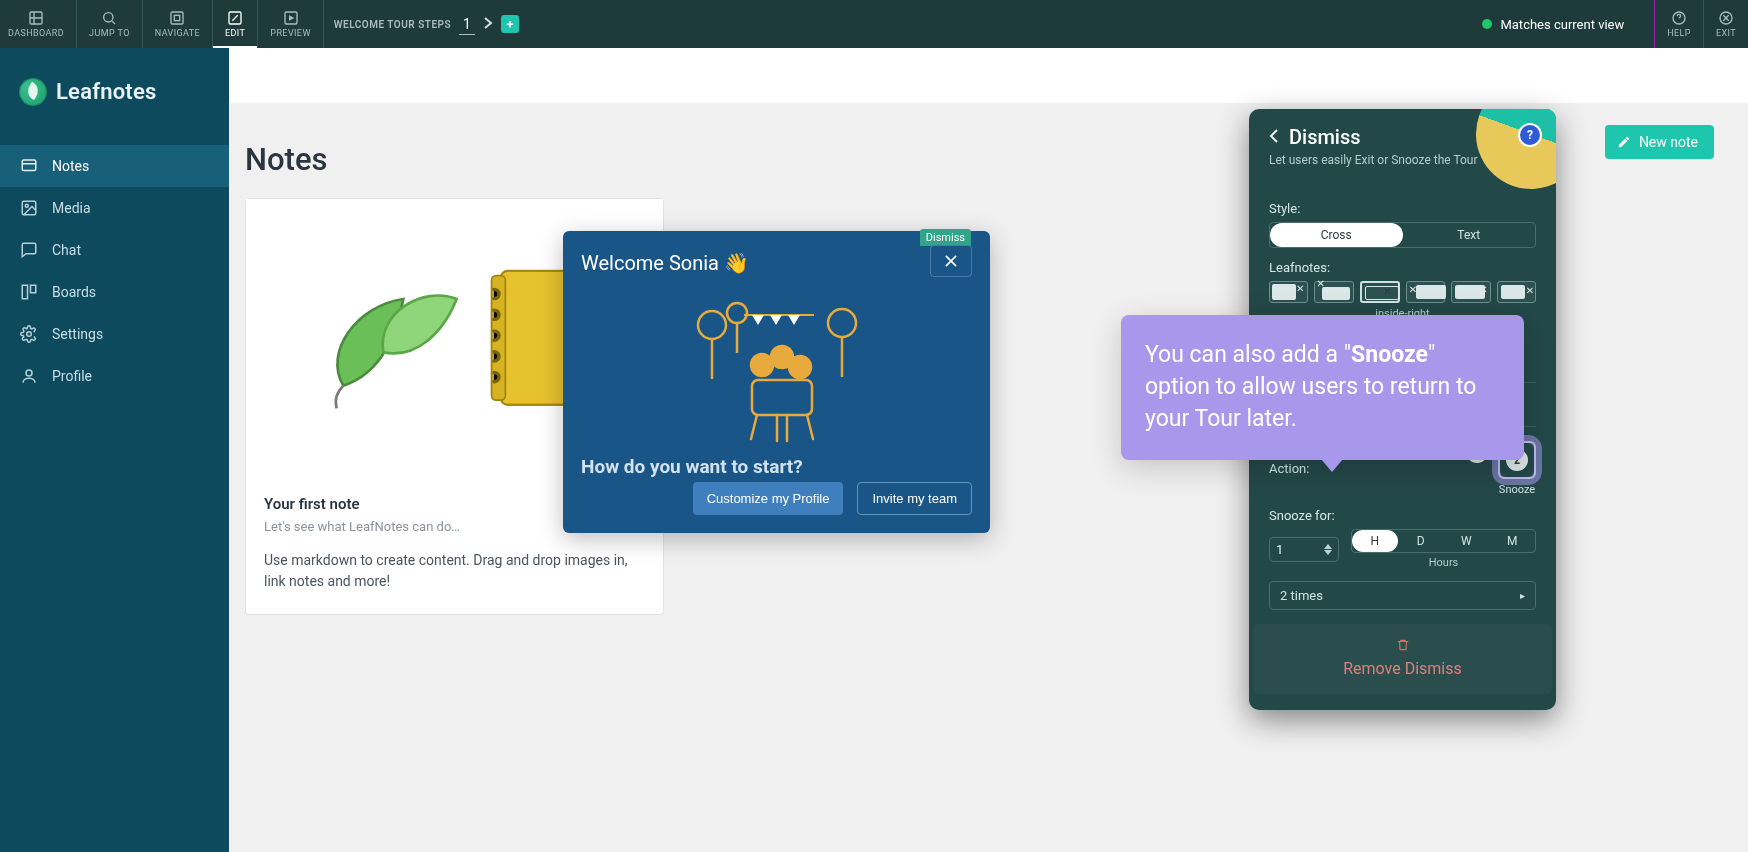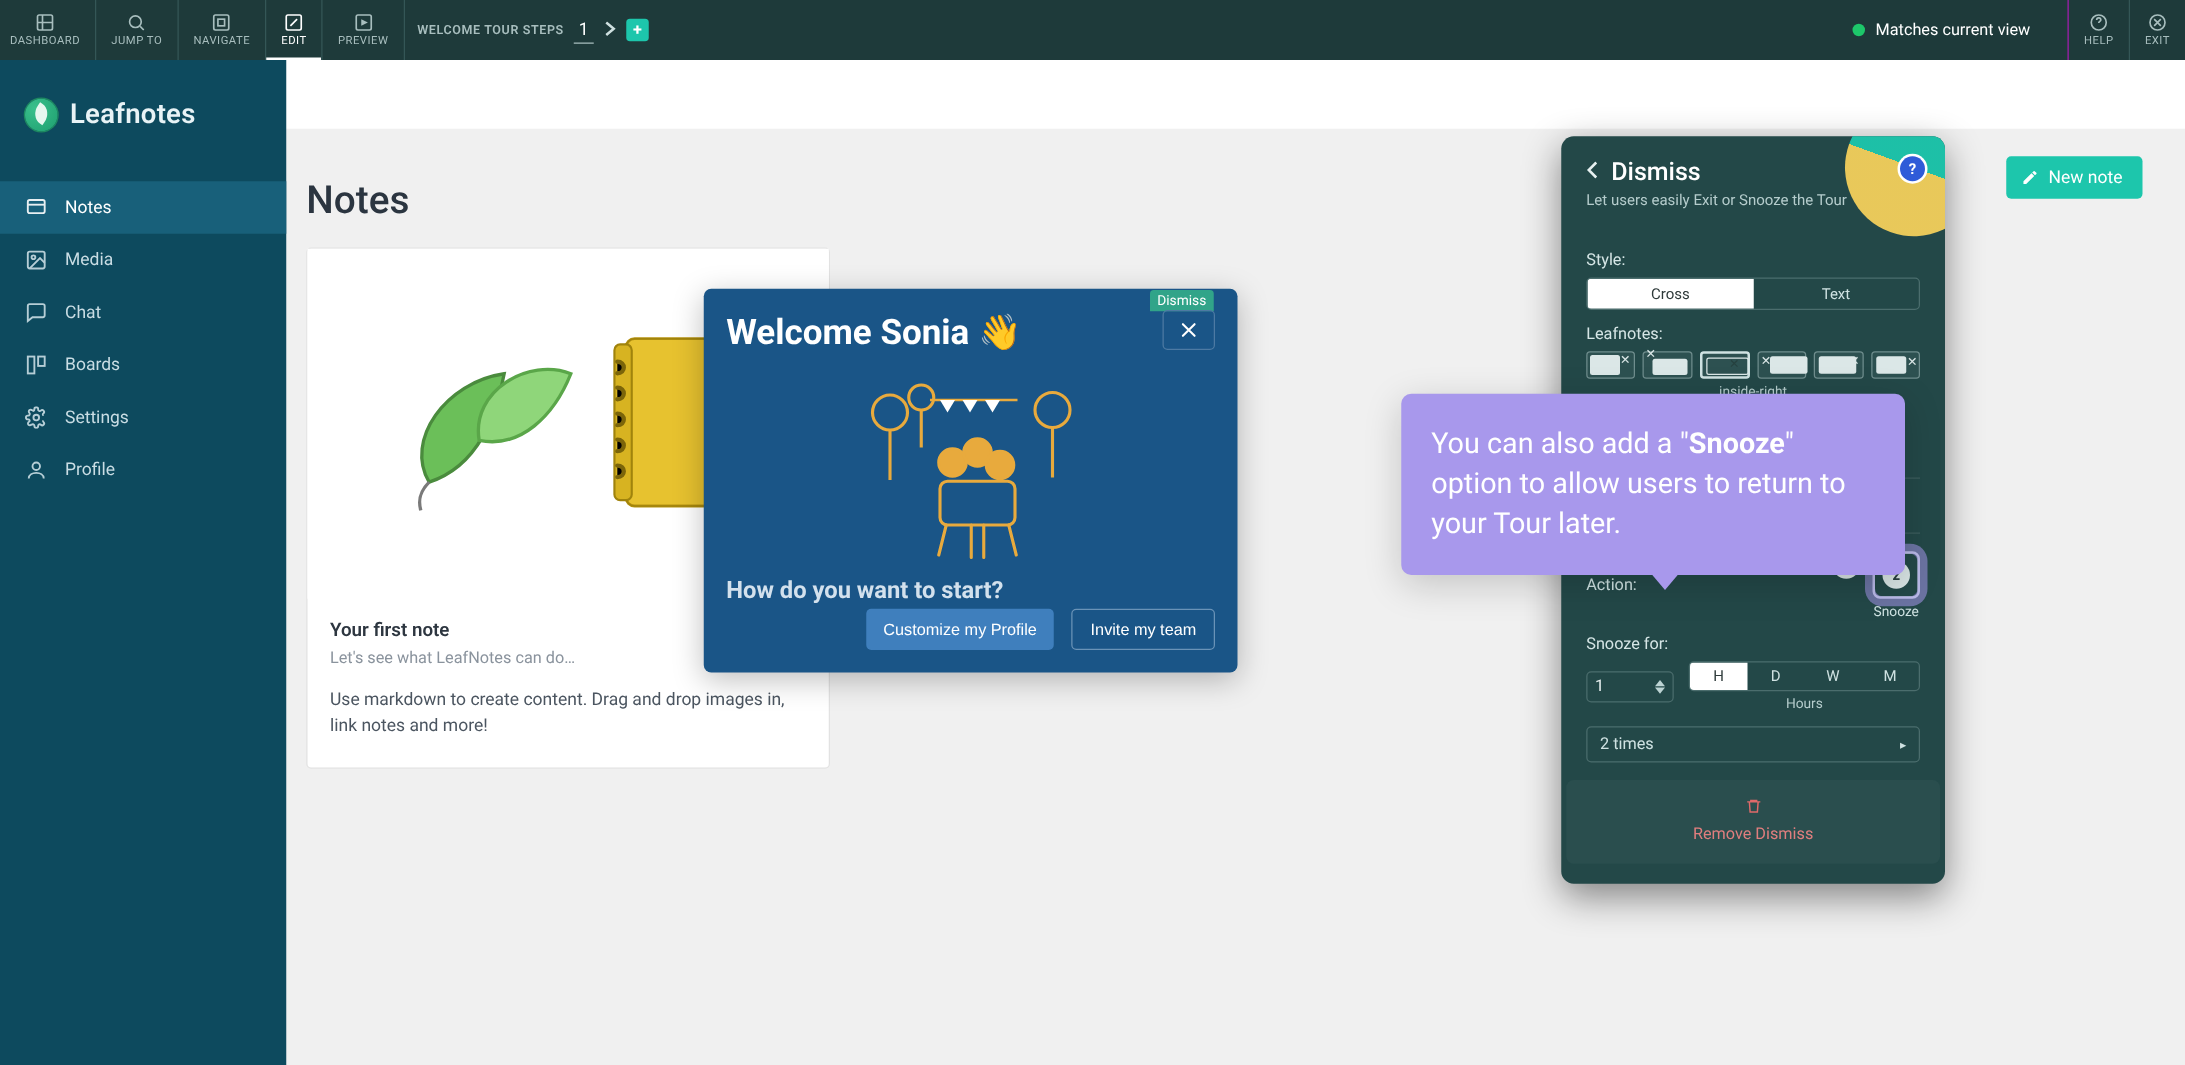--- a/index.html
+++ b/index.html
@@ -67,21 +67,21 @@
   .leaf-svg { width:160px; height:160px; }
   .book-svg { width:120px; height:150px; }
   .note-body { padding:16px 18px 22px; }
   .note-title { font-size:15px; font-weight:600; color:#2d3640; margin-bottom:6px; }
   .note-sub { font-size:13px; color:#8a939d; margin-bottom:16px; }
   .note-text { font-size:14px; color:#4b5560; line-height:1.5; }
 
   
   .welcome { position:absolute; top:231px; left:563px; width:427px; background:var(--card-blue); color:#fff; border-radius:6px; z-index:15; box-shadow:0 6px 24px rgba(0,0,0,.25); }
   .welcome-head { display:flex; align-items:center; justify-content:space-between; padding:18px 18px 8px 18px; }
-  .welcome-title { font-size:28px; font-weight:700; }
+  .welcome-title { font-size:20px; font-weight:400; }
   .welcome-close-wrap { display:flex; flex-direction:column; align-items:flex-end; margin-top:-20px;}
   .dismiss-tag { background:#31a489; color:#fff; font-size:11px; padding:2px 6px; border-radius:3px 3px 0 0; margin-bottom:-1px; margin-right:1px;}
   .welcome-close { width:42px; height:32px; border:1px solid #4d7aa3; border-radius:4px; display:flex; align-items:center; justify-content:center; cursor:pointer; }
   .welcome-ill { height:170px; display:flex; align-items:center; justify-content:center; }
   .welcome-body { padding:0 18px 18px; font-size:14px; }
   .wb-p1 { line-height:1.5; margin-bottom:12px; }
   .wb-h { font-size:19px; color:#d3e1ed; margin-bottom:4px; }
   .wb-p2 { line-height:1.5; color:#d5e2ee; margin-bottom:18px; }
   .welcome-actions { display:flex; justify-content:flex-end; gap:14px; }
   .btn-primary { background:#3f7fbd; color:#fff; padding:8px 14px; border-radius:4px; font-size:13px; cursor:pointer; border:none; }
@@ -94,21 +94,21 @@
   .panel-title-row { display:flex; align-items:center; gap:10px; z-index:1; position:relative;}
   .panel-back { cursor:pointer; }
   .panel-title { color:#fff; font-size:20px; font-weight:500; }
   .panel-help { position:absolute; top:16px; right:16px; width:20px; height:20px; border-radius:50%; background:#2f5bd8; display:flex; align-items:center; justify-content:center; font-size:12px; font-weight:700; color:#fff; box-shadow:0 0 0 2px #fff; cursor:pointer; }
   .panel-sub { font-size:12px; color:#b5cccc; margin-top:4px; }
 
   .panel-body { padding:10px 20px 16px; font-size:13px; position:relative; }
   .p-label { color:#d6e6e6; margin:12px 0 6px; }
   .seg { display:flex; border:1px solid var(--border-light); border-radius:4px; overflow:hidden; }
   .seg > div { flex:1; text-align:center; padding:5px 0; font-size:12px; cursor:pointer; }
-  .seg .on { background:#fff; color:#2e3a3a; }
+  .seg .on { background:#fff; color:#2e3a3a;border-radius:12px; }
   .seg .off { background:transparent; color:#cfe2e2; }
 
   .pos-row { display:flex; gap:6px; }
   .pos-box { width:44px; height:22px; border:1px solid #6f8d8d; border-radius:3px; position:relative; cursor:pointer; background:#2d5151;}
   .pos-box .rect { position:absolute; background:#dbe7e7; border-radius:2px; }
   .pos-box .x { position:absolute; font-size:10px; color:#dbe7e7; line-height:1; }
   .pos-box.sel { border:2px solid #cfe2e2; }
   .pos-caption { text-align:center; font-size:11px; color:#b5cccc; margin-top:4px; }
 
   .divider { border:none; border-top:1px solid #3c5c5c; margin:14px 0; }
@@ -131,21 +131,21 @@
 
   .unit-seg { flex:1; display:flex; flex-direction:column; }
   .unit-seg .seg > div { padding:4px 0; }
   .unit-cap { text-align:center; font-size:11px; color:#b5cccc; margin-top:3px; }
 
   .select { border:1px solid var(--border-light); border-radius:4px; padding:6px 10px; display:flex; justify-content:space-between; align-items:center; cursor:pointer; margin-top:12px; }
   .select .arr { font-size:10px; }
 
   .panel-foot { background:#2a4e4e; padding:14px 0 16px; text-align:center; margin-top: 14px; border-radius:6px; margin-left:-16px; margin-right:-16px;}
   .remove-ic { color:#e06a6a; }
-  .remove-txt { color:#e07e7e; font-size:13px; display:block; margin-top:4px; cursor:pointer; }
+  .remove-txt { color:#e07e7e; font-size:16px; display:block; margin-top:4px; cursor:pointer; }
 
   
   .tip { position:absolute; top:315px; left:1121px; width:403px; background:var(--purple-tip); color:#fff; padding:24px 24px; border-radius:8px; font-size:23px; line-height:1.4; z-index:25; box-shadow:0 8px 30px rgba(0,0,0,.18); }
   .tip::after { content:""; position:absolute; bottom:-12px; left:200px; width:0; height:0; border-left:11px solid transparent; border-right:11px solid transparent; border-top:13px solid var(--purple-tip); }
   .tip b { font-weight:700; }
 </style>
 </head>
 <body>
 
 <div class="topbar">

